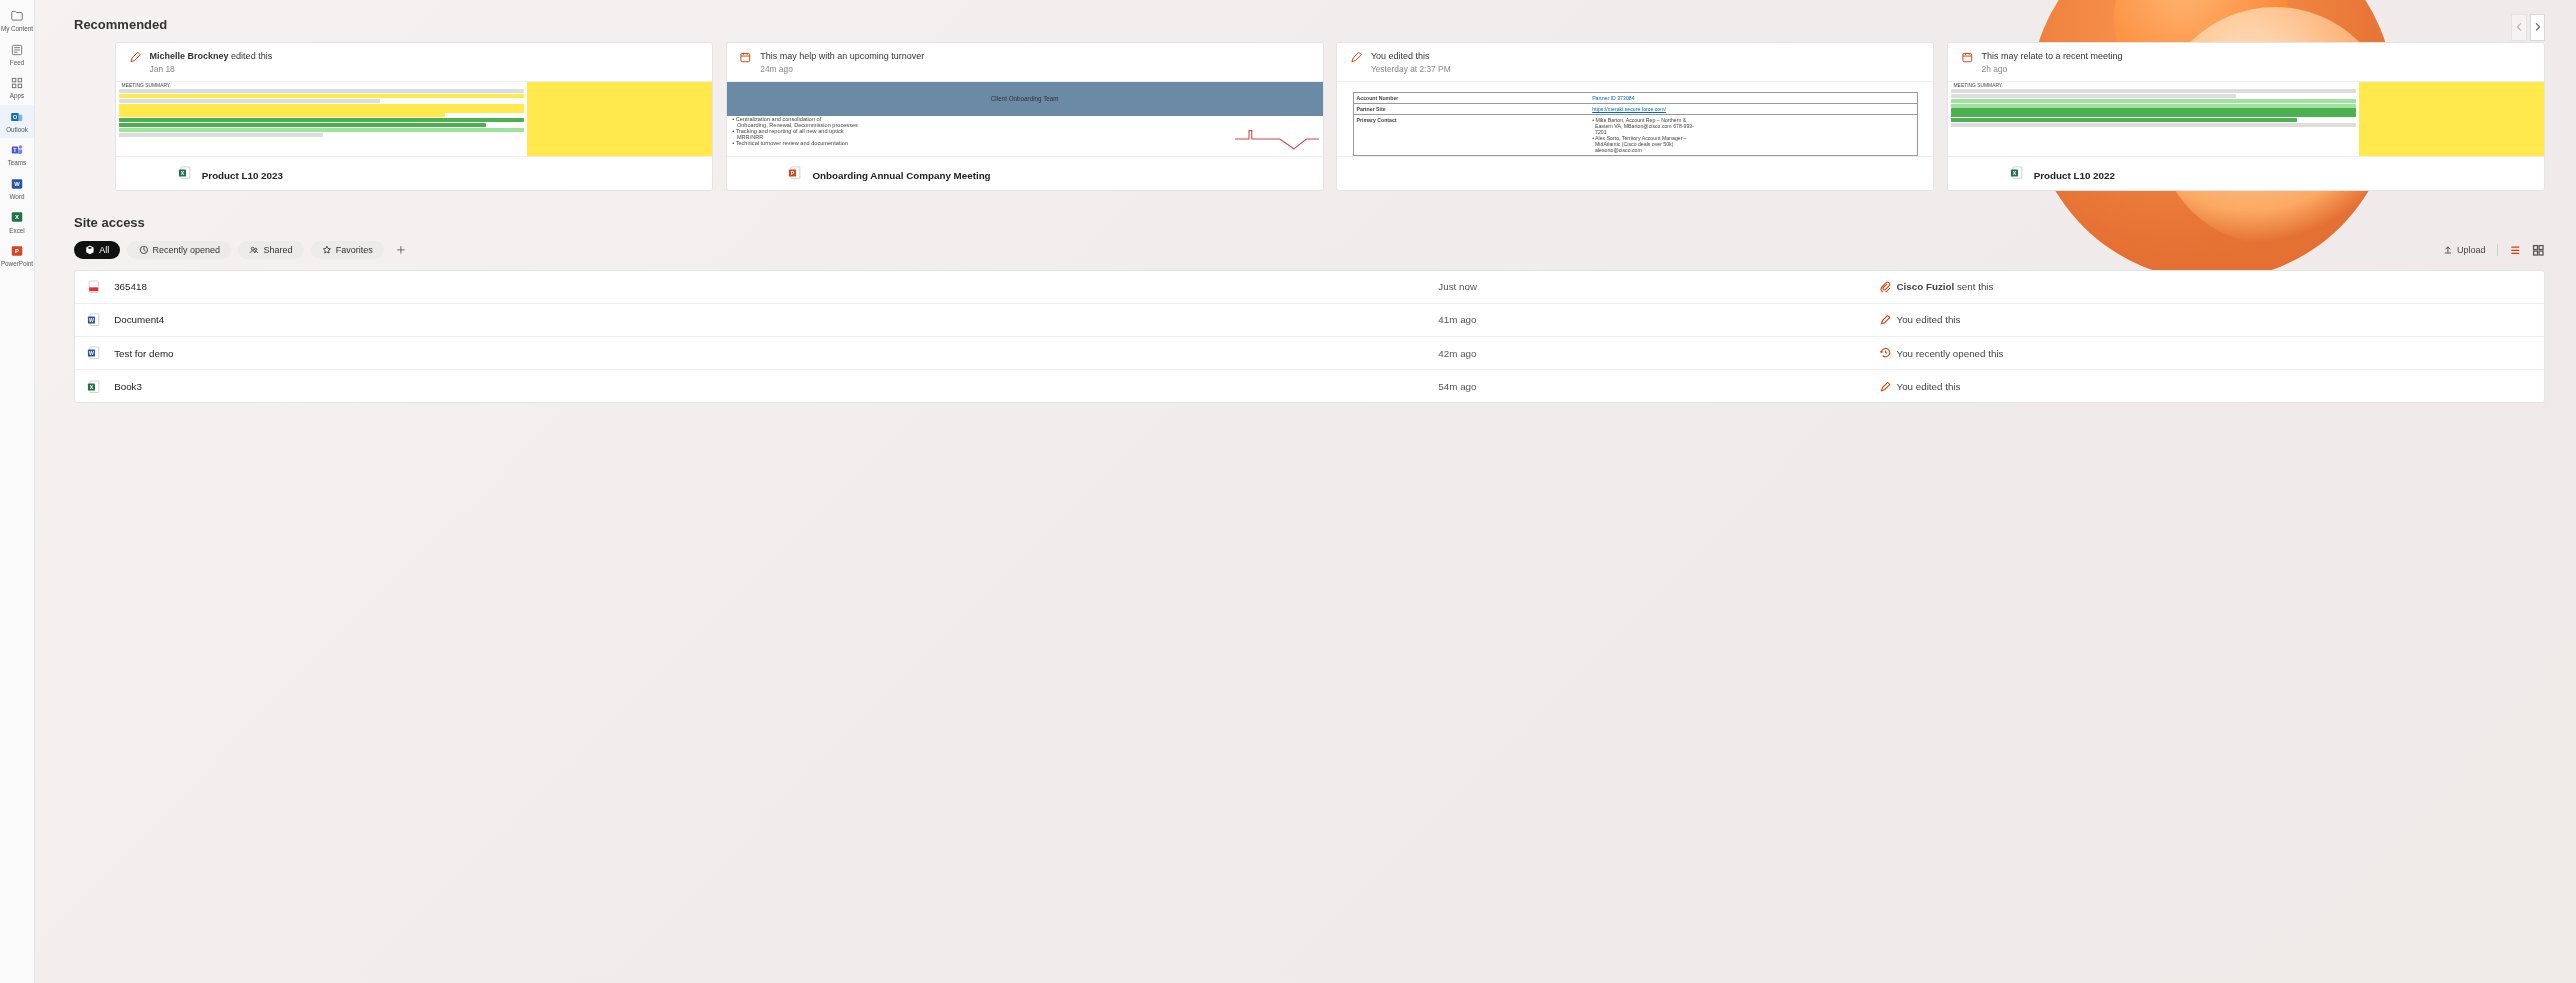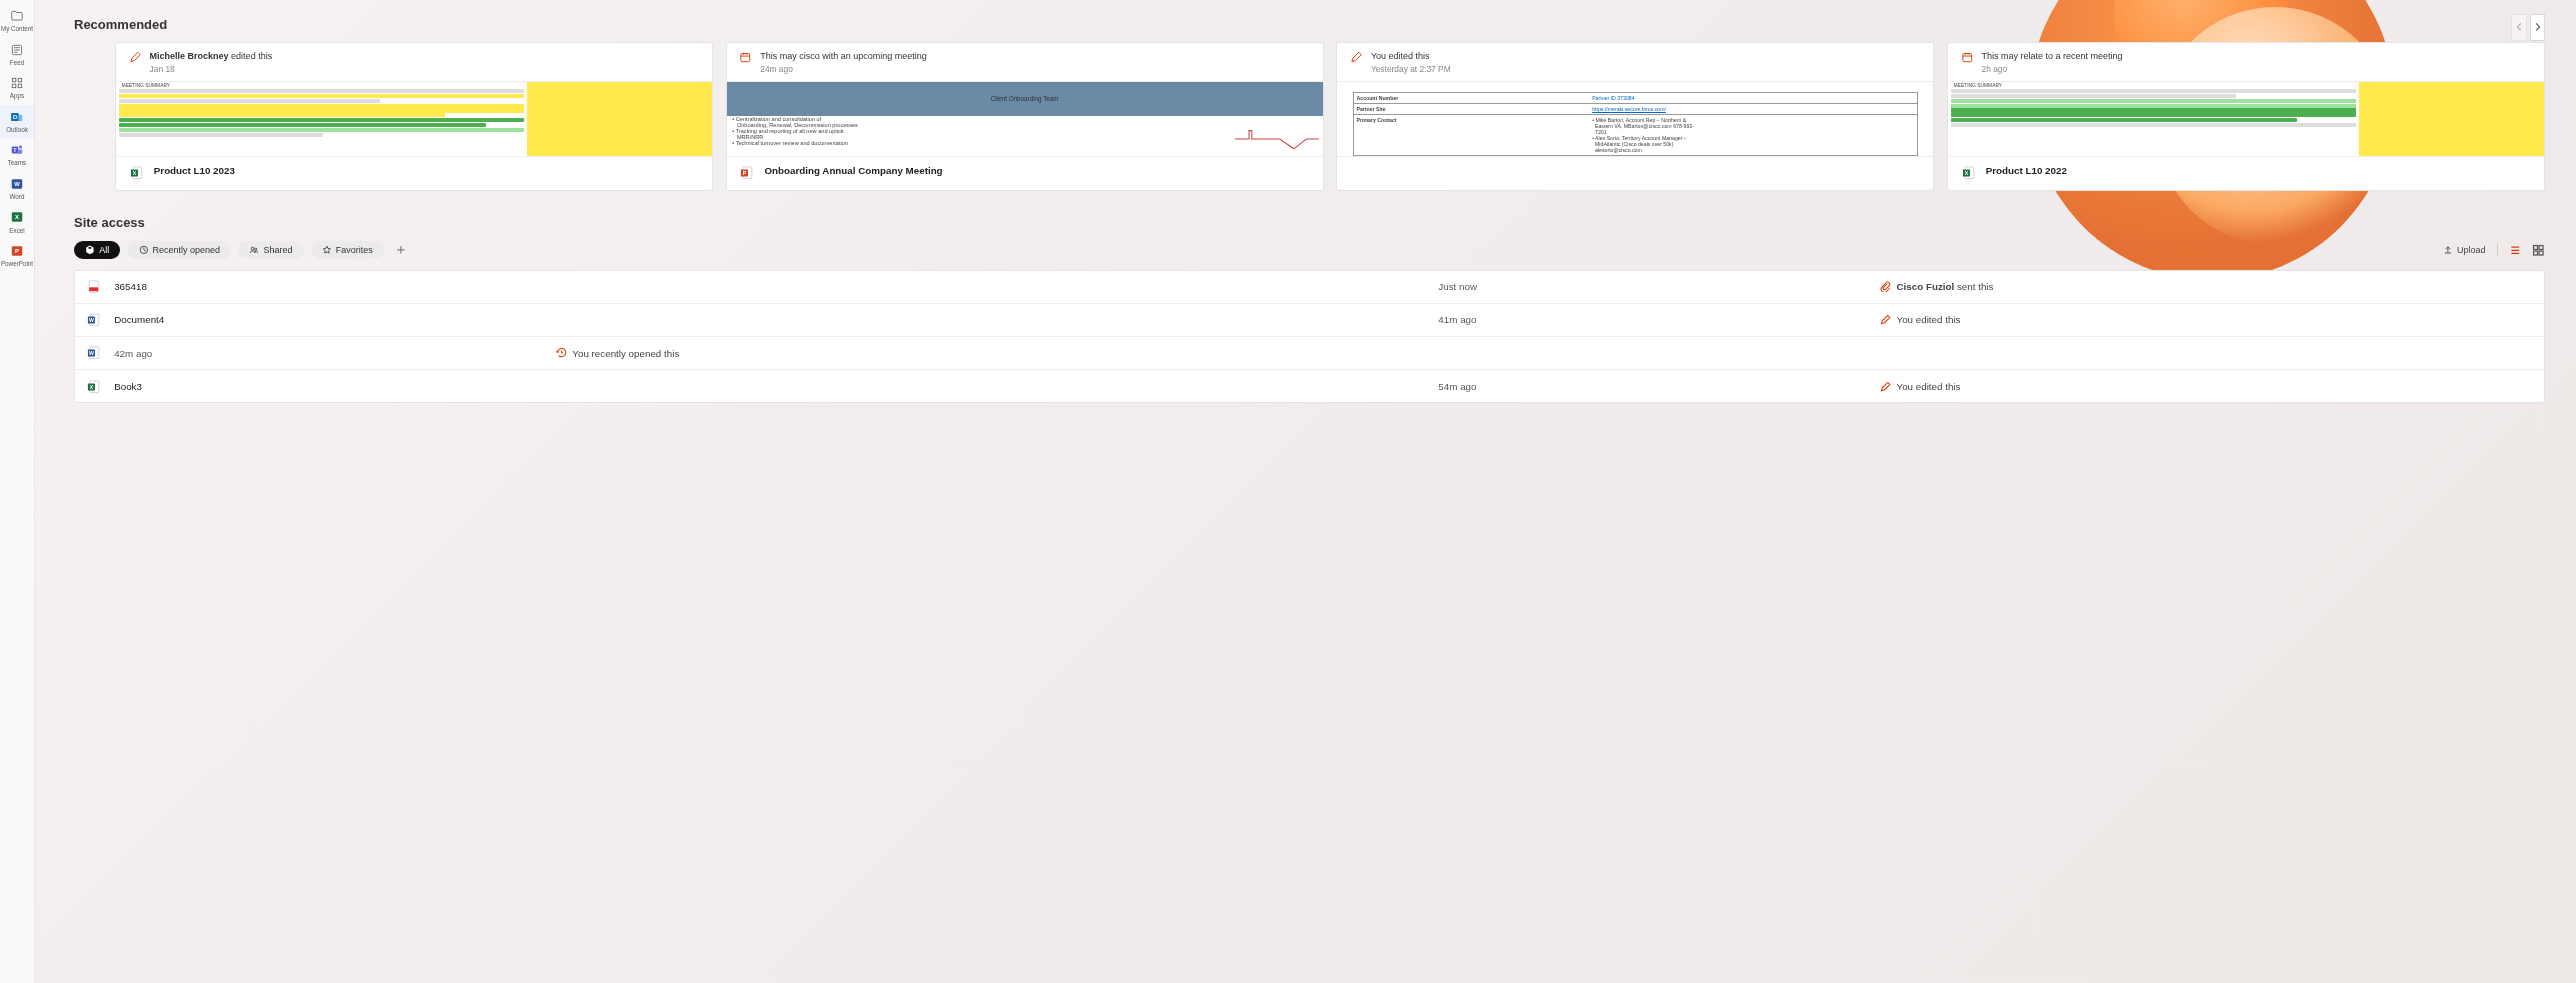--- a/index.html
+++ b/index.html
@@ -89,23 +89,24 @@
   height: 76px;
   border-top: 0.7px solid #eee;
   border-bottom: 0.7px solid #eee;
   overflow: hidden;
   position: relative;
   font-size: 4.9px;
   color: #444;
 }
 .rec-title-row {
   display: flex;
-  align-items: flex-start;
+  align-items: flex-end;
   gap: 9.8px;
   padding: 8.4px 12.6px 9.8px;
+  margin-left: 48px;
 }
 .rec-title-row .doc-ico { width: 15.4px; height: 15.4px; display: flex; align-items: center; justify-content: center; }
 .rec-title-row .doc-name { font-size: 9.8px; font-weight: 600; color: #222; white-space: nowrap; overflow: hidden; text-overflow: ellipsis; }
 
 .quick-access { margin-top: 24px; }
 .qa-filters {
   display: flex;
   align-items: center;
   gap: 7px;
   margin-bottom: 9.8px;
@@ -304,21 +305,21 @@
       </div>
     </div>
 
     <div class="rec-card">
       <div class="rec-head">
         <span class="glyph"><svg viewBox="0 0 20 20" width="12.6" height="12.6" fill="none" stroke="#d83b01" stroke-width="1.5">
               <rect x="3" y="4" width="14" height="13" rx="2"></rect>
               <path d="M3 8h14M7 3v3M13 3v3"></path>
             </svg></span>
         <div>
-          <div class="reason"><b></b><span>This may cisco with an upcoming meeting</span></div>
+          <div class="reason"><b></b><span>This may help with an upcoming turnover</span></div>
           <div class="meta">24m ago</div>
         </div>
       </div>
       <div class="rec-thumb">
         <div style="height:34px" class="slate"></div>
         <div style="text-align:center;font-size:6.3px;color:#333;position:relative;top:-21px">Client Onboarding Team</div>
         <div style="padding:1.4px 5.6px;font-size:5.6px;color:#444;position:relative;top:-8.4px">
           • Centralization and consolidation of<br>
           &nbsp;&nbsp;&nbsp;Onboarding, Renewal, Decommission processes<br>
           • Tracking and reporting of all new and uptick<br>
@@ -510,20 +511,21 @@
         </span>
       </div>
       <div class="file-row">
         <span class="fi">
             <svg viewBox="0 0 24 24" width="15.4" height="15.4" style="font-size:14px">
               <rect x="6" y="3" width="14" height="18" rx="1" fill="#fff" stroke="#bbb"></rect>
               <rect x="3" y="7" width="11" height="11" rx="1" fill="#2b579a"></rect>
               <text x="8.5" y="15.5" text-anchor="middle" font-size="8" fill="#fff" font-weight="700">W</text>
             </svg>
           </span>
+        <span class="fname">Test for demo</span>
         <span class="fwhen">42m ago</span>
         <span class="fact">
           <span class="aico"><svg viewBox="0 0 16 16" width="11.2" height="11.2" fill="none" stroke="currentColor" stroke-width="1.5">
                 <path d="M2 8a6 6 0 1 1 2 4.5M2 8l-1.5-2M2 8l2-1.5M8 5v3l2 1"></path>
               </svg></span>
           <span><b></b><span>You recently opened this</span></span>
         </span>
       </div>
       <div class="file-row">
         <span class="fi">

